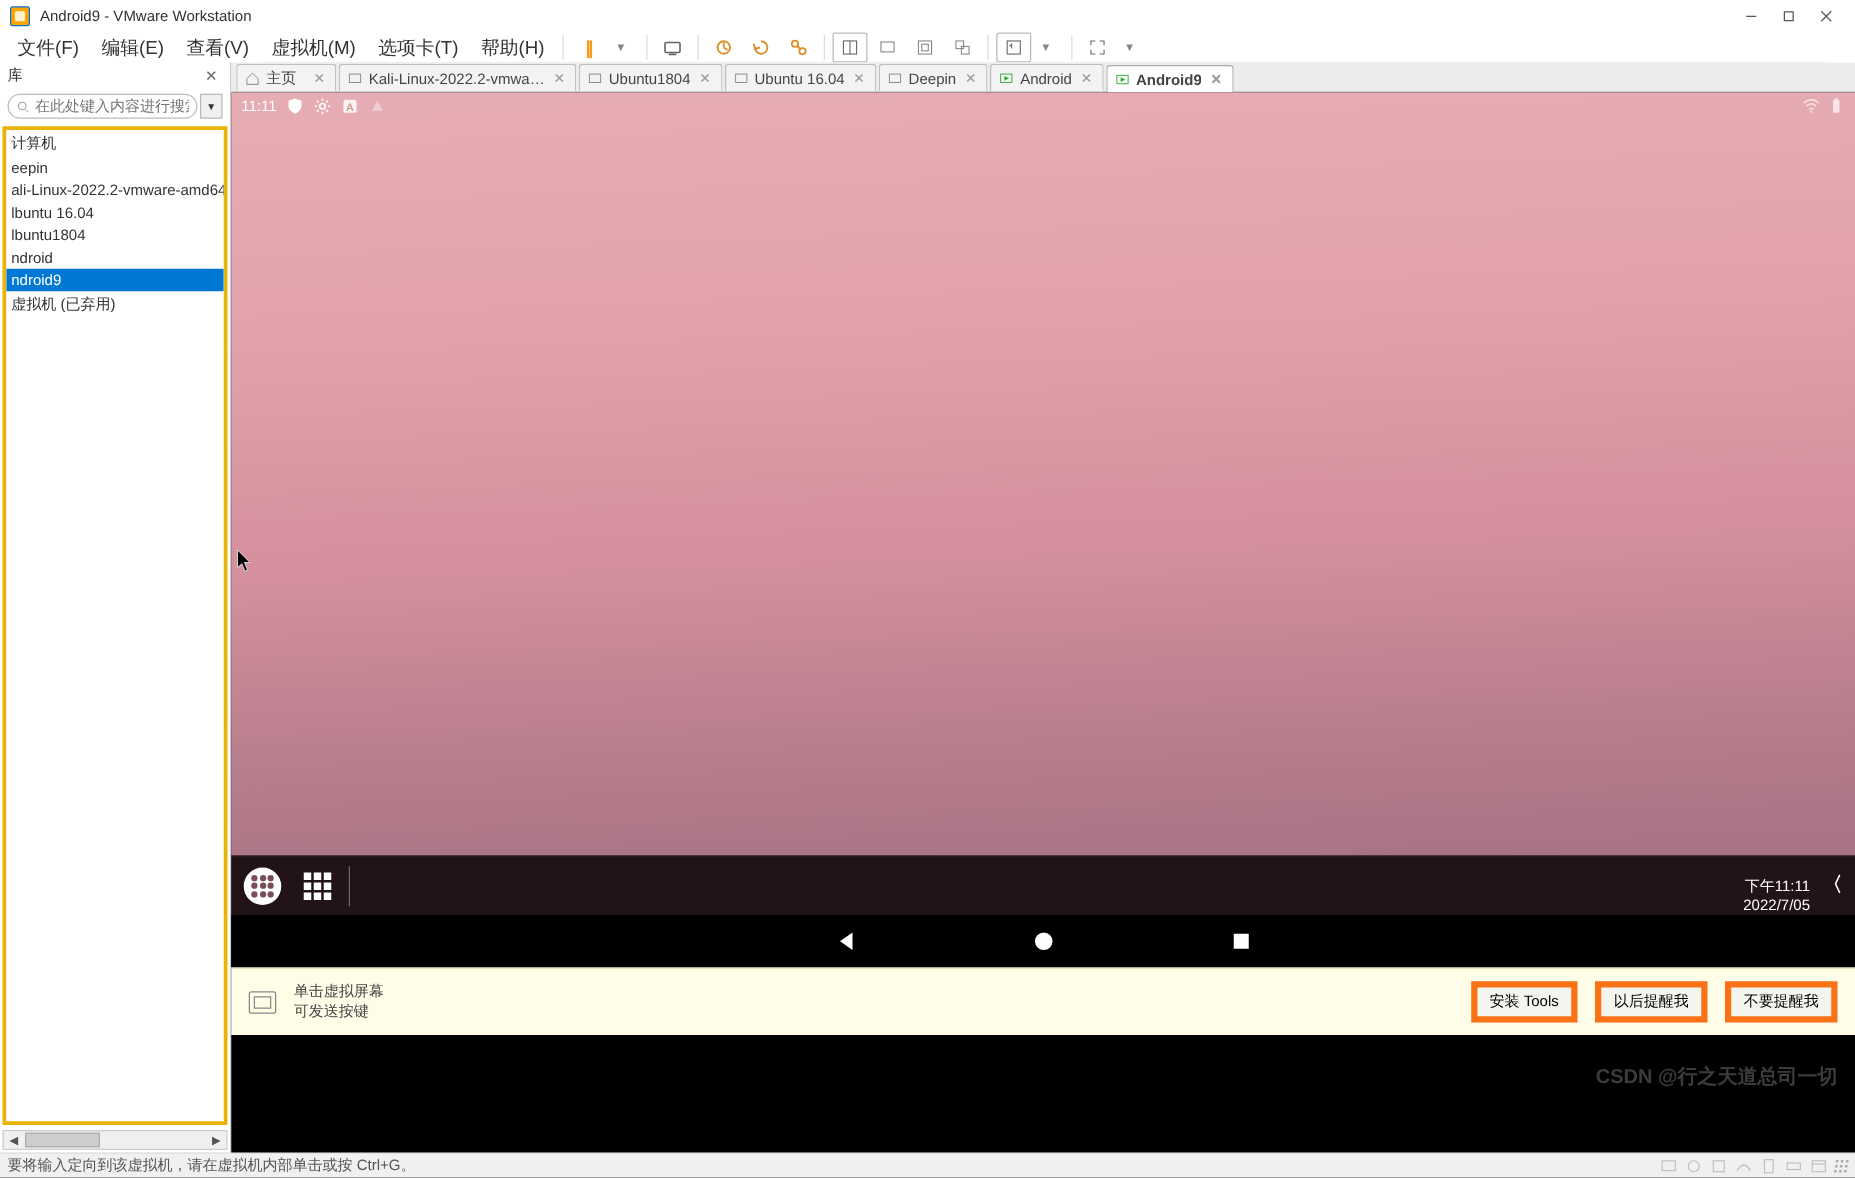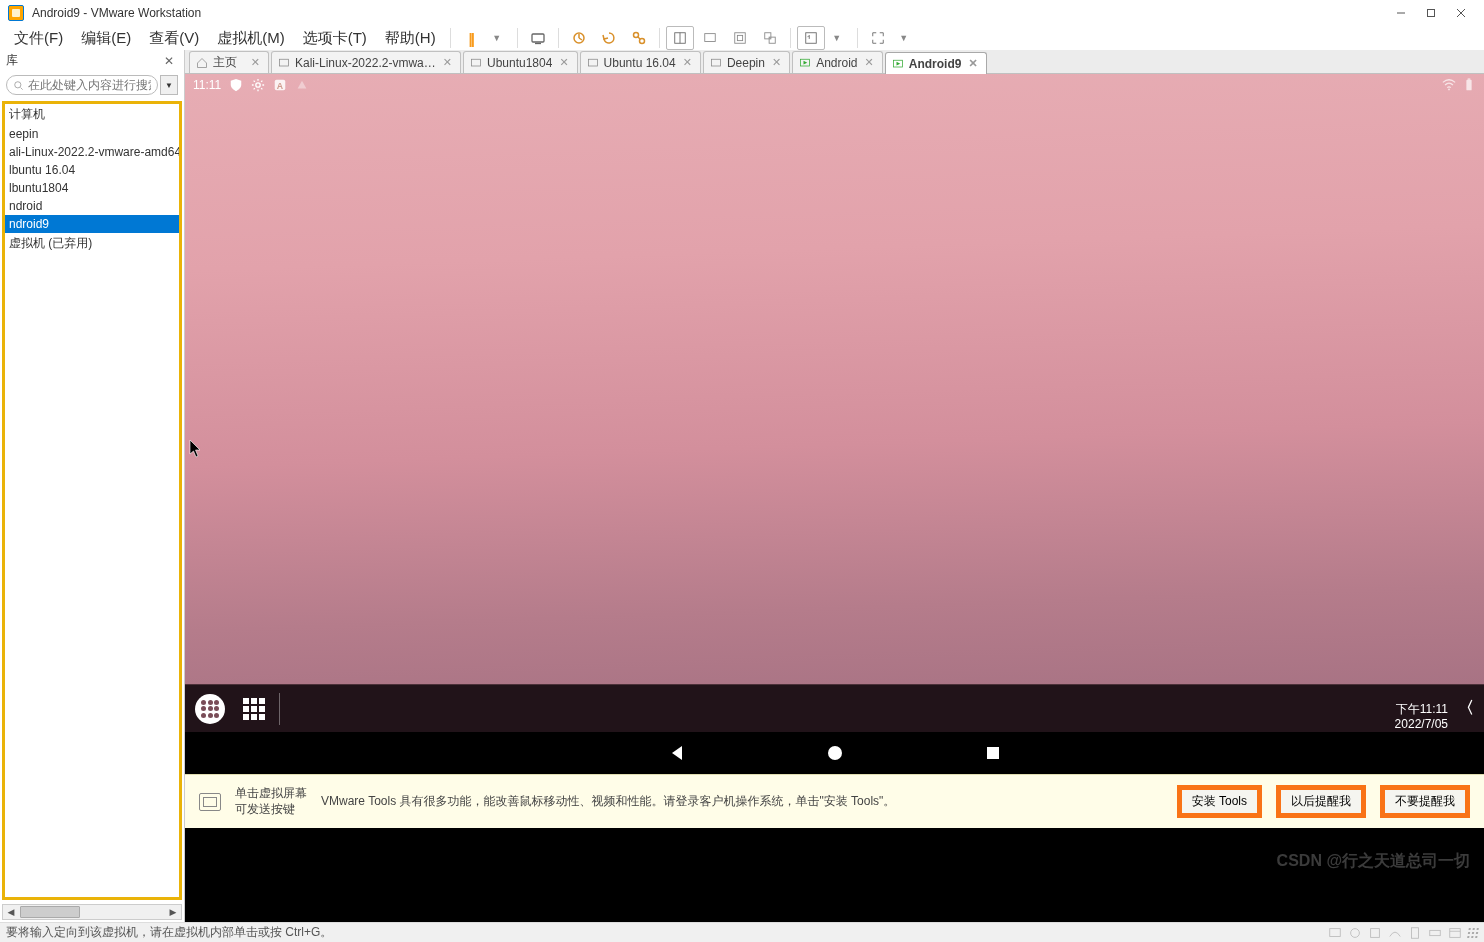--- a/index.html
+++ b/index.html
@@ -369,21 +369,20 @@
             <rect x="3" y="3" width="12" height="12" fill="#fff"></rect>
           </svg>
       </div>
 
       <div class="info-bar">
         <span class="vm-chip"></span>
         <div class="hint-lines">
           <div>单击虚拟屏幕</div>
           <div>可发送按键</div>
         </div>
-        <span>VMware Tools 具有很多功能，能改善鼠标移动性、视频和性能。请登录客户机操作系统，单击"安装 Tools"。</span>
         <span class="spacer"></span>
         <button>安装 Tools</button>
         <button>以后提醒我</button>
         <button>不要提醒我</button>
       </div>
     </div>
   </div>
 </div>
 
 <div class="app-status">

